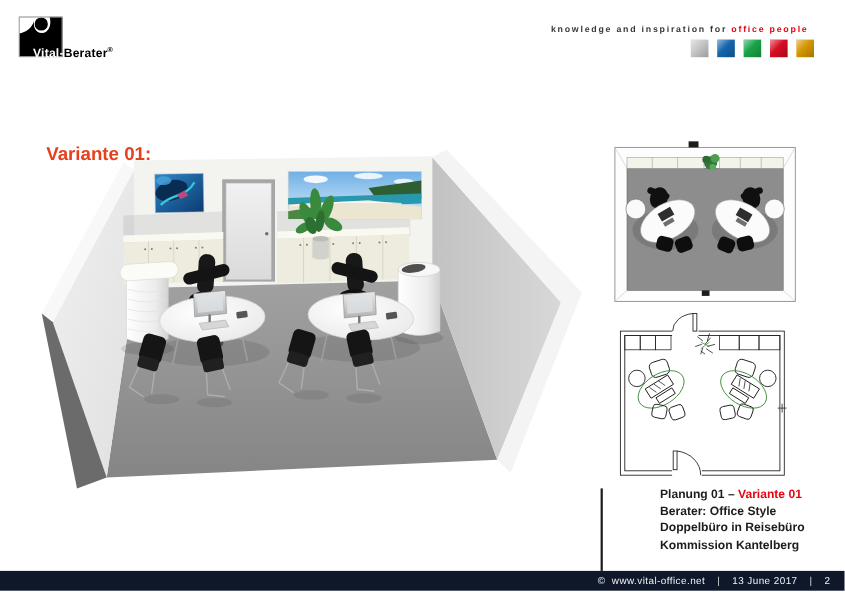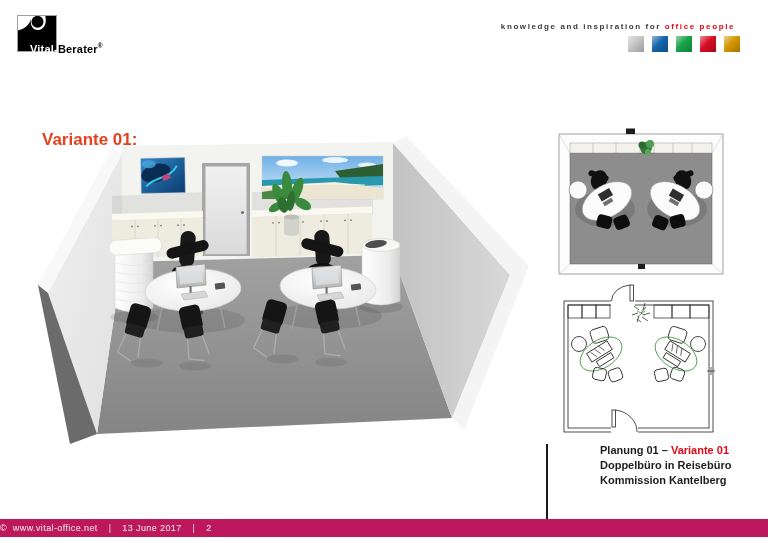--- a/index.html
+++ b/index.html
@@ -27,23 +27,23 @@
   .render-top{position:absolute;left:553px;top:127px;width:185px;height:156px;}
   .render-plan{position:absolute;left:553px;top:283px;width:185px;height:162px;}
 
   
   .divider-v{position:absolute;left:546px;top:444px;width:2px;height:75px;background:#1a1a1a;}
   .details{position:absolute;left:560px;top:443px;font-size:11px;font-weight:bold;
            line-height:15.2px;color:#1d1d1b;white-space:nowrap;margin-left:40px;}
   .details .hl{color:#e30613;}
 
   
-  .footer-bar{position:absolute;left:0;top:519px;width:768px;height:18px;background:#be185d;
+  .footer-bar{position:absolute;left:0;top:519px;width:768px;height:18px;background:#0f172a;
               color:#f2f2f2;font-size:9px;letter-spacing:.4px;line-height:18px;
-              padding-right:13px;box-sizing:border-box;}
+              text-align:right;padding-right:13px;box-sizing:border-box;}
   .footer-bar .sep{margin:0 8px;color:#dcdcdc;}
   .footer-bar a{color:inherit;text-decoration:none;}
 </style>
 </head>
 <body>
 
 <div class="page">
 
   <div class="logo-box">
     <svg width="40" height="37" viewBox="0 0 40 37">
@@ -357,20 +357,21 @@
         <path d="M115,64 l3,7 M120,63.5 l3,7 M125,63 l3,7" stroke-width="0.6"></path>
       </g>
       <rect x="118" y="85" width="13" height="12" rx="3" transform="rotate(20 124 91)"></rect>
       <rect x="102" y="86" width="13" height="12" rx="3" transform="rotate(-12 108 92)"></rect>
     </g>
   </svg>
 
   <div class="divider-v"></div>
   <div class="details">
     <div><span>Planung 01 – </span><span class="hl">Variante 01</span></div>
+    <div>Berater: Office Style</div>
     <div>Doppelbüro in Reisebüro</div>
     <div>Kommission Kantelberg</div>
   </div>
 
   <div class="footer-bar">
     <span>©</span>&nbsp;
     <a href="#">www.vital-office.net</a>
     <span class="sep">|</span>
     <span>13 June 2017</span>
     <span class="sep">|</span>

